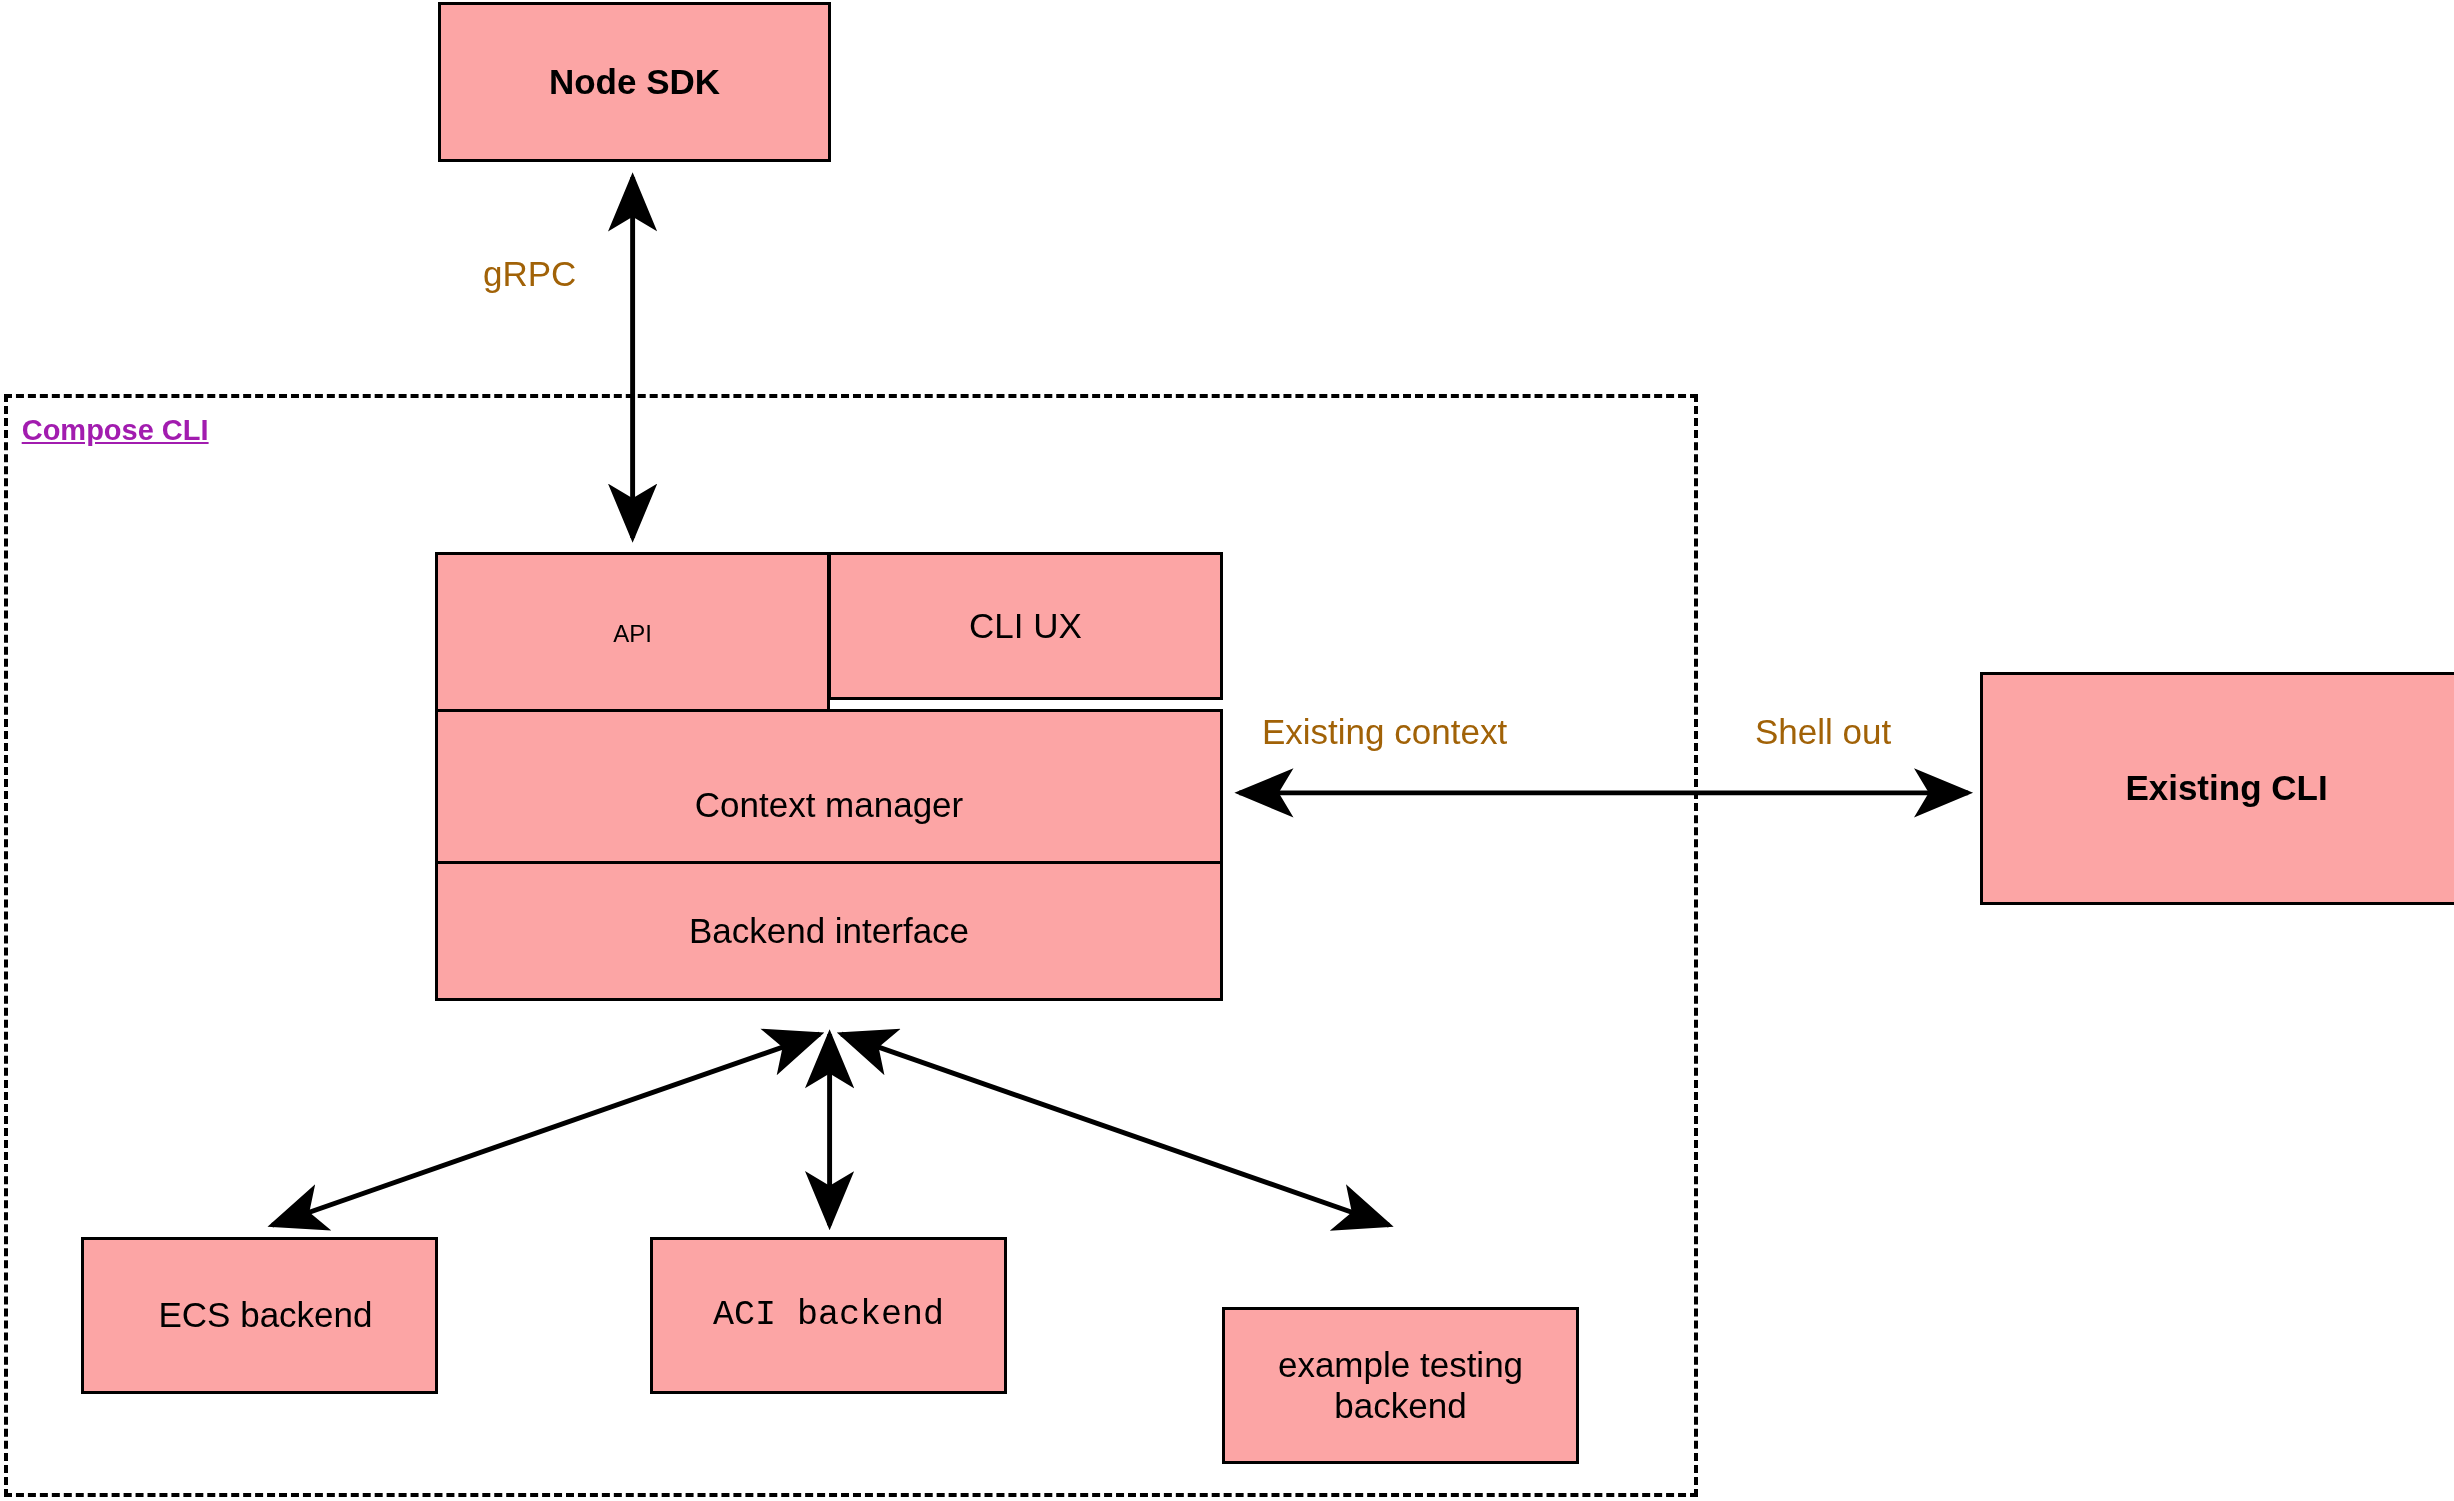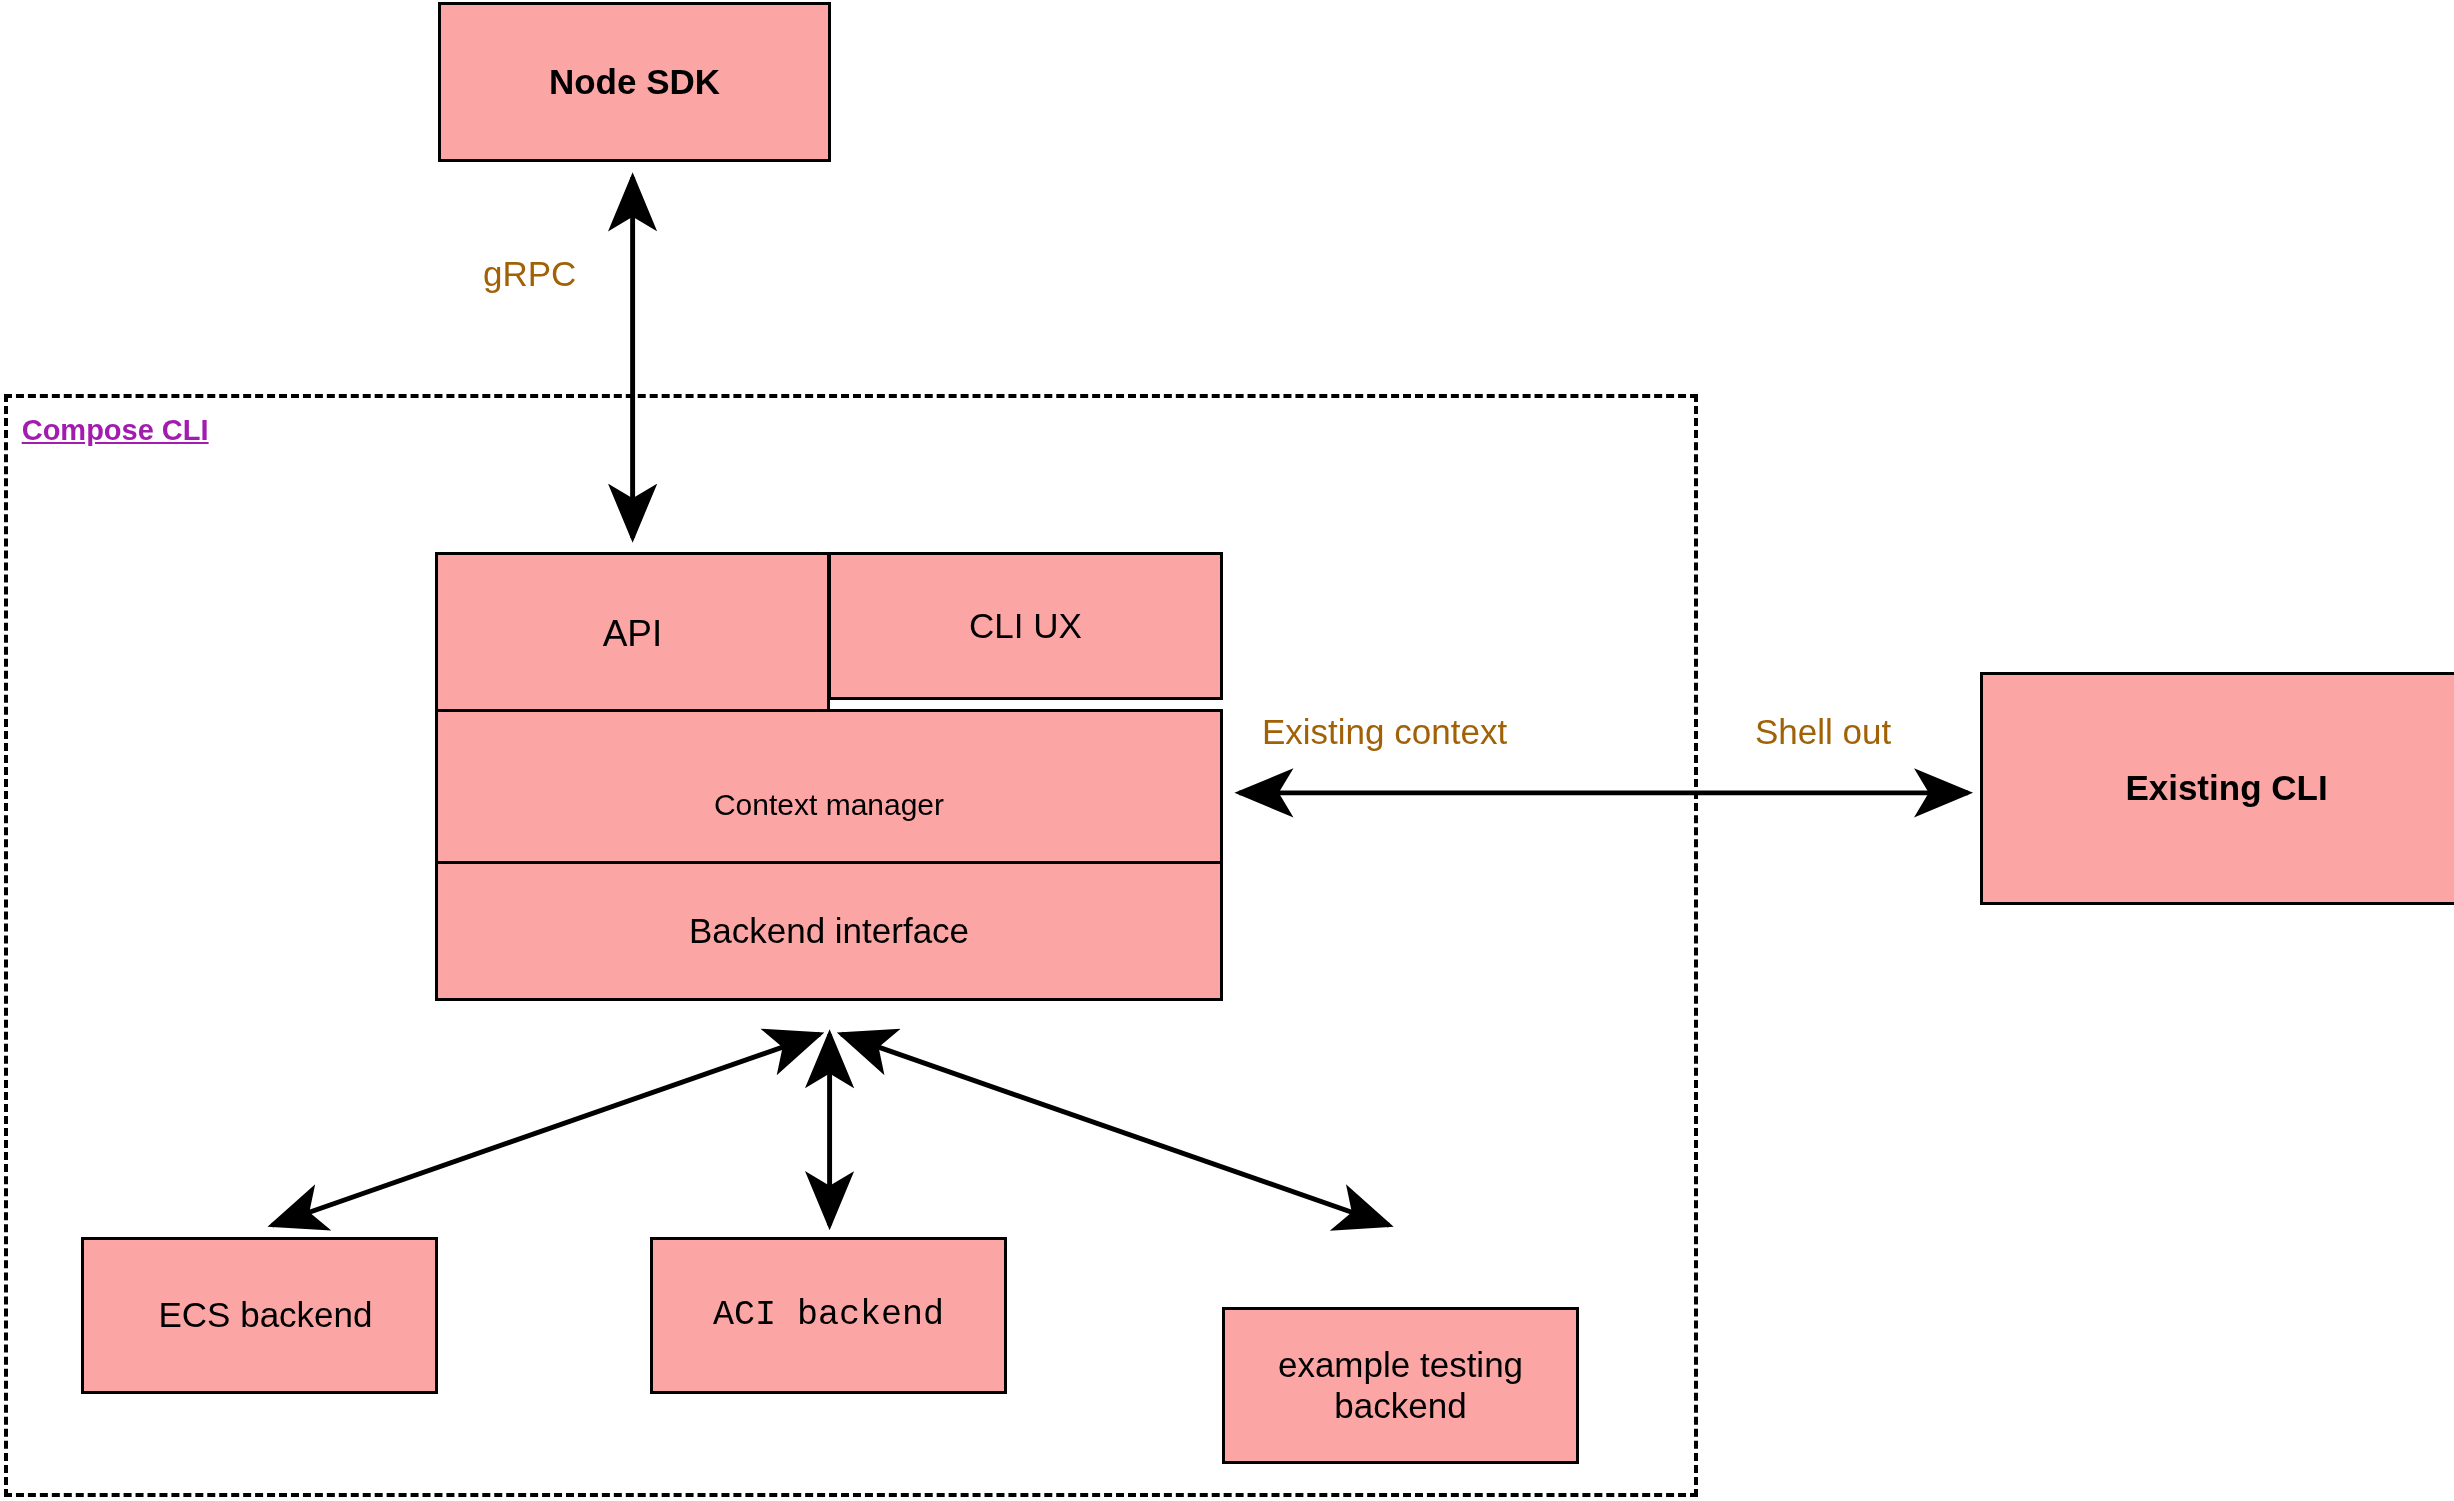--- a/index.html
+++ b/index.html
@@ -56,23 +56,23 @@
     white-space: nowrap;
     text-decoration: underline;
   }
 
   
   #node-sdk-box {
     left: 438px; top: 2px; width: 393px; height: 160px;
     font-size: 35px;
   }
   
-  #api-box       { left: 435px; top: 552px; width: 395px; height: 164px; font-size: 37px; }
+  #api-box       { left: 435px; top: 552px; width: 395px; height: 164px; font-size: 24px; }
   #cli-ux-box    { left: 828px; top: 552px; width: 395px; height: 148px; font-size: 35px; }
-  #context-box   { left: 435px; top: 709px; width: 788px; height: 192px; font-size: 30px; }
+  #context-box   { left: 435px; top: 709px; width: 788px; height: 192px; font-size: 35px; }
   #backend-box   { left: 435px; top: 861px; width: 788px; height: 140px; font-size: 35px; }
 
   
   #existing-cli-box {
     left: 1980px; top: 672px; width: 493px; height: 233px;
     font-size: 35px;
   }
 
   
   #ecs-backend-box     { left: 81px;   top: 1237px; width: 357px; height: 157px; font-size: 35px; padding-left: 12px; }

